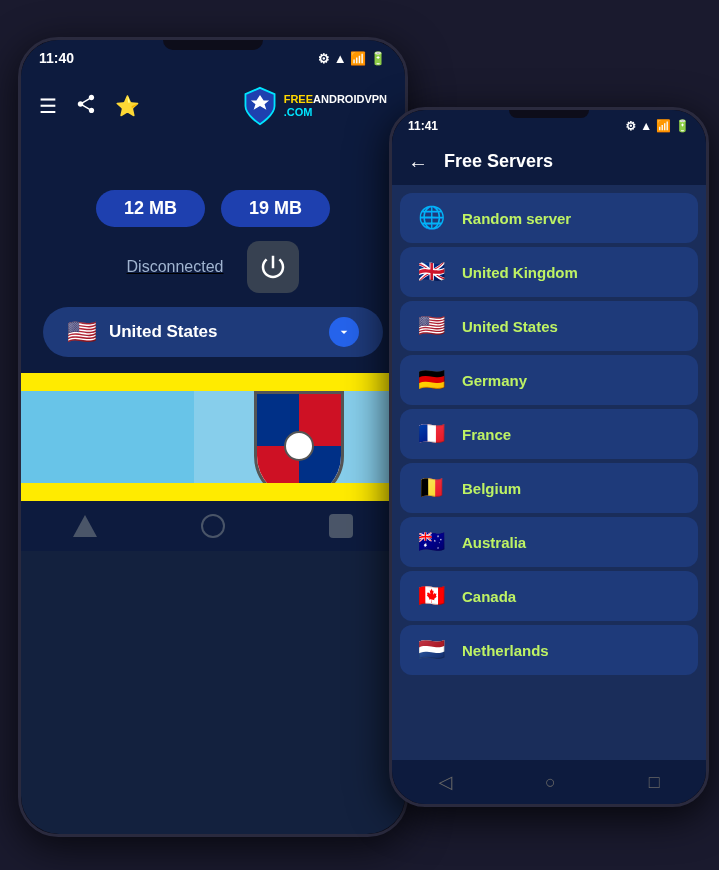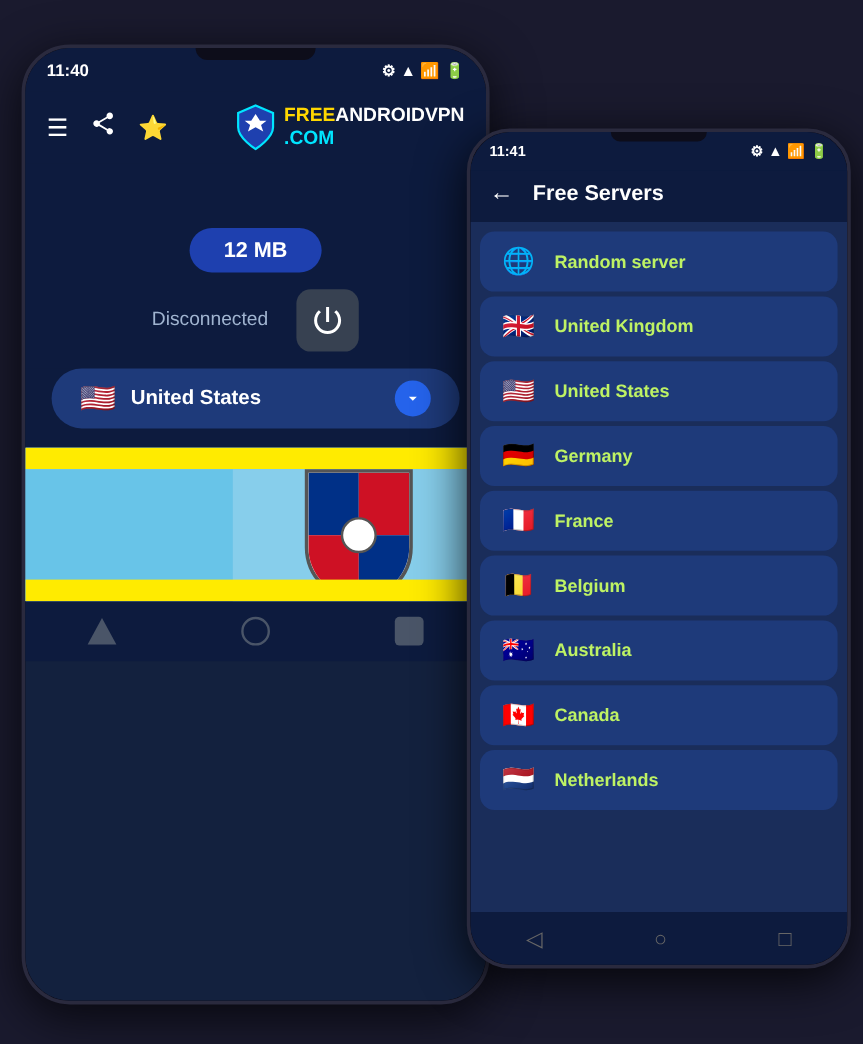--- a/index.html
+++ b/index.html
@@ -94,21 +94,21 @@
       gap: 6px;
     }
 
     .logo-shield {
       width: 36px;
       height: 40px;
     }
 
     .logo-text {
       color: #00e5ff;
-      font-size: 16px;
+      font-size: 11px;
       font-weight: bold;
       line-height: 1.2;
     }
 
     .logo-text span {
       color: #ffd700;
     }
 
     
     .stats-row {
@@ -130,20 +130,21 @@
     }
 
     
     .conn-row {
       background: #0d1b3e;
       display: flex;
       align-items: center;
       justify-content: center;
       gap: 24px;
       padding: 6px 20px 14px;
+      text-decoration: underline;
     }
 
     .conn-status {
       color: #a0b4d0;
       font-size: 16px;
     }
 
     .power-btn {
       width: 52px;
       height: 52px;
@@ -535,20 +536,21 @@
           </svg>
           <div class="logo-text">
             <div><span>FREE</span><span style="color:white">ANDROIDVPN</span></div>
             <div>.COM</div>
           </div>
         </div>
       </div>
 
       <div class="stats-row">
         <div class="stat-badge">12 MB</div>
+        <div class="stat-badge">19 MB</div>
       </div>
 
       <div class="conn-row">
         <span class="conn-status">Disconnected</span>
         <div class="power-btn">
           <svg width="30" height="30" viewBox="0 0 24 24" fill="white">
             <path d="M13 3h-2v10h2V3zm4.83 2.17l-1.42 1.42C17.99 7.86 19 9.81 19 12c0 3.87-3.13 7-7 7s-7-3.13-7-7c0-2.19 1.01-4.14 2.58-5.42L6.17 5.17C4.23 6.82 3 9.26 3 12c0 4.97 4.03 9 9 9s9-4.03 9-9c0-2.74-1.23-5.18-3.17-6.83z"></path>
           </svg>
         </div>
       </div>

